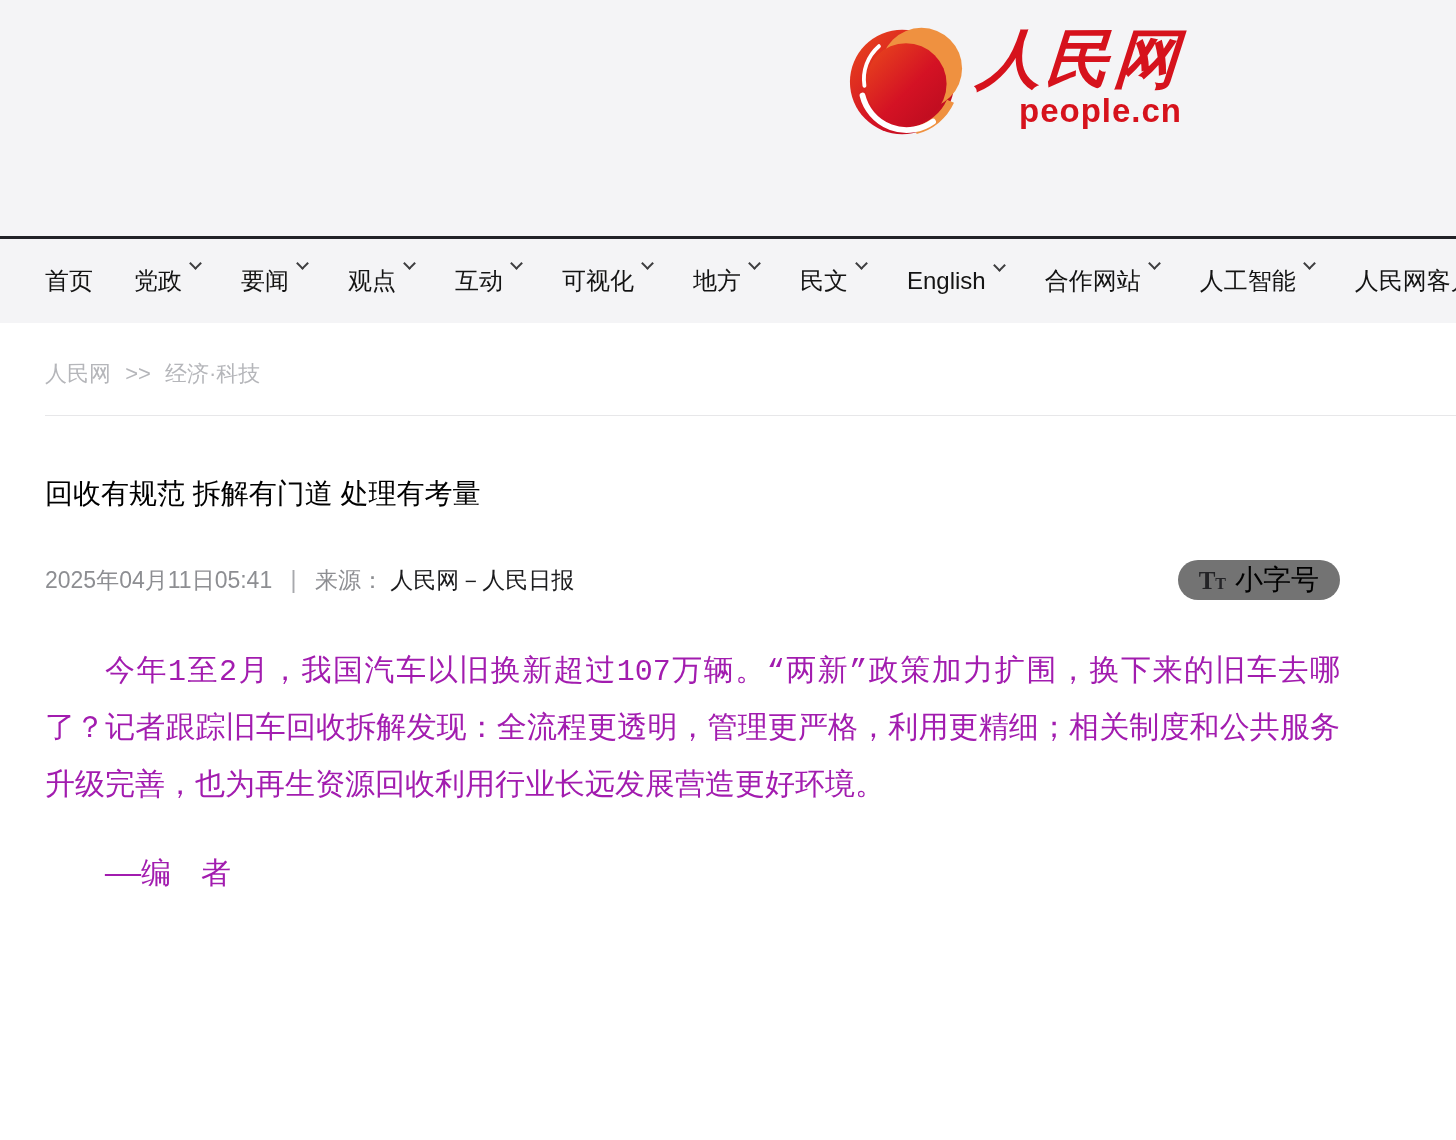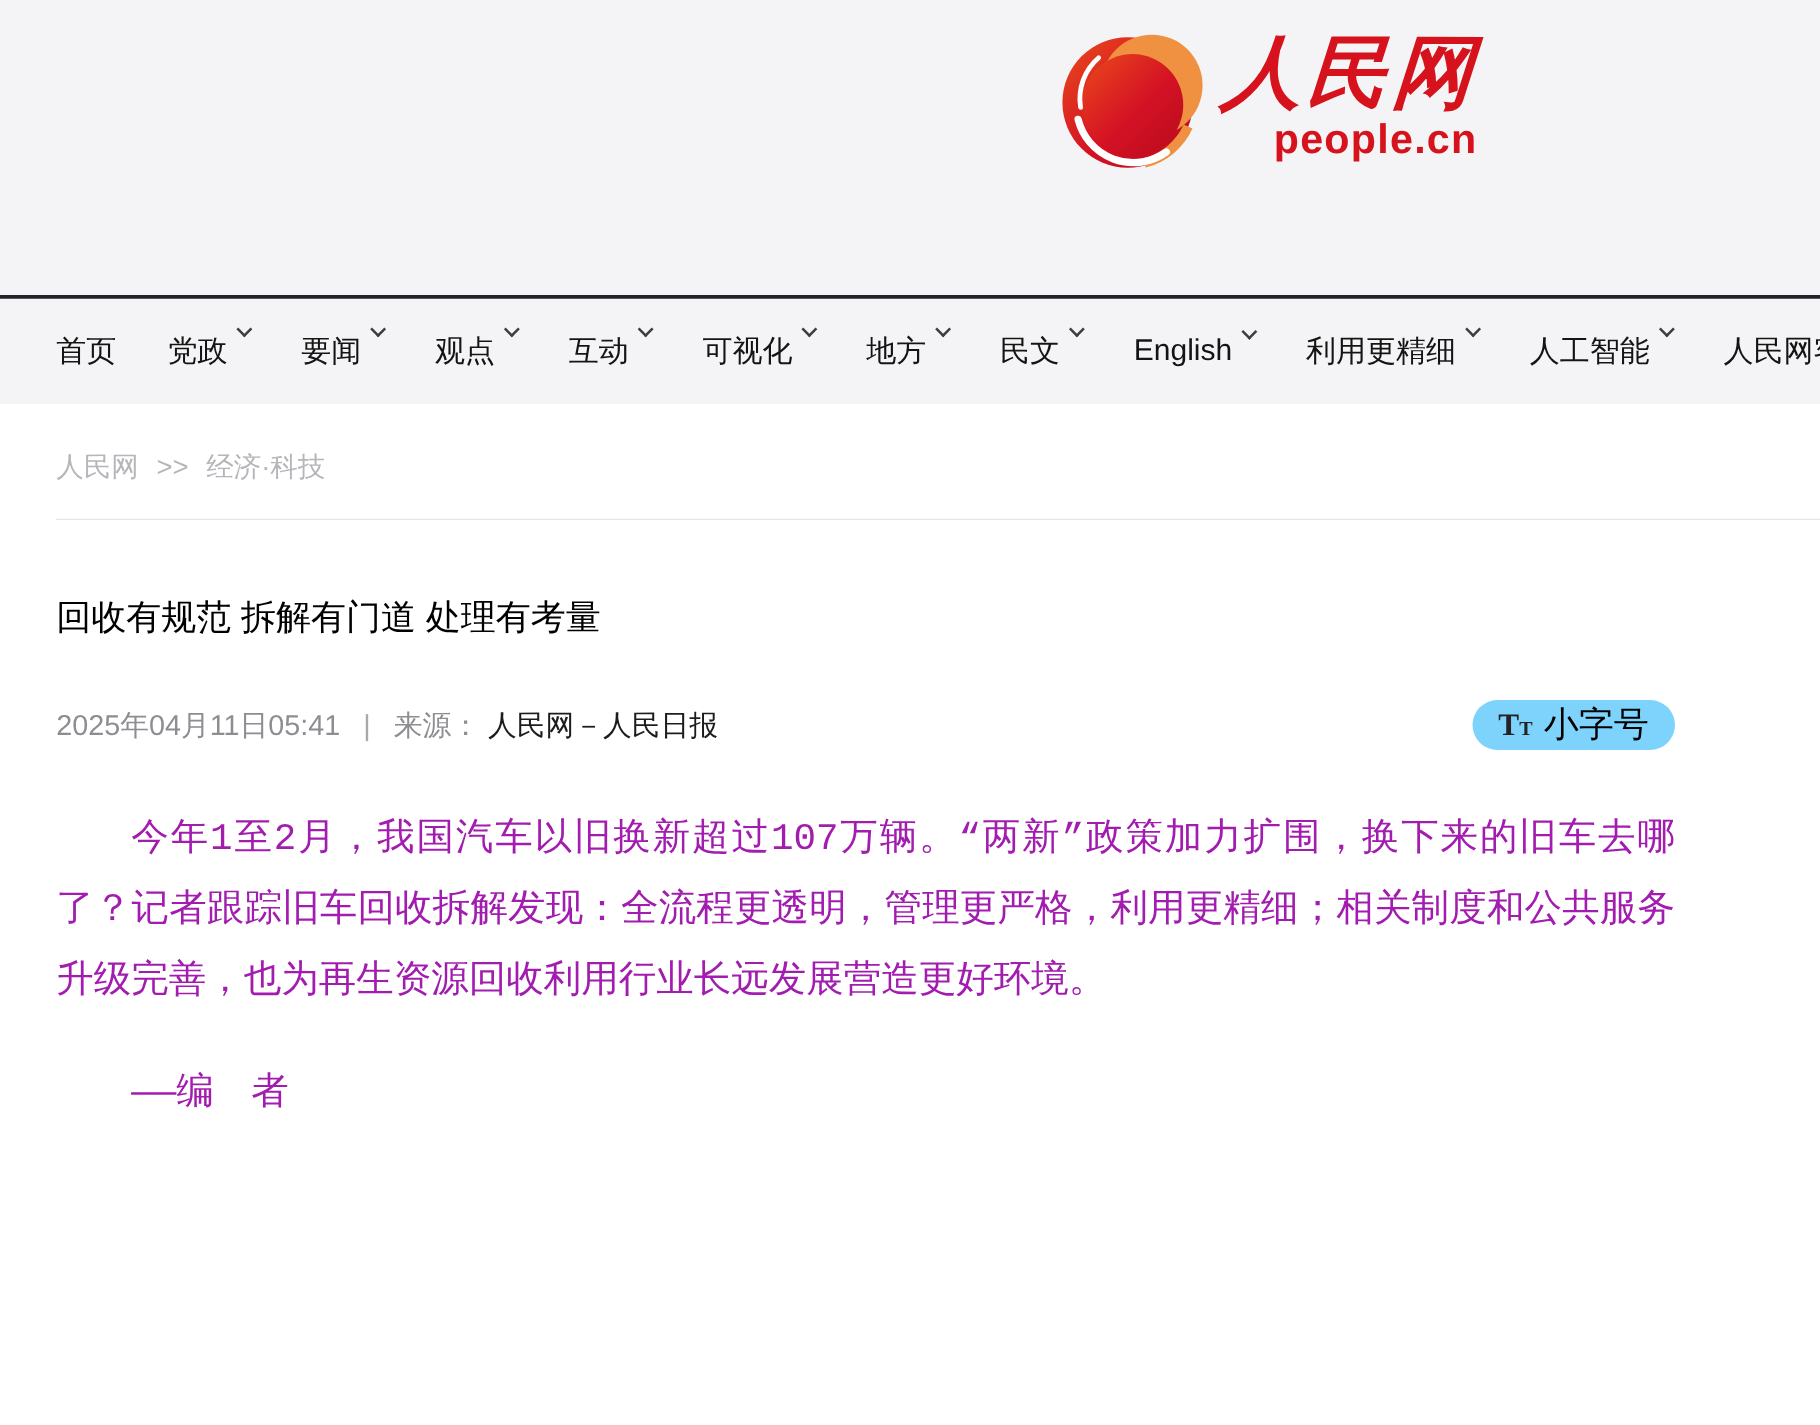--- a/index.html
+++ b/index.html
@@ -128,21 +128,21 @@
     display: flex;
     align-items: center;
     justify-content: space-between;
   }
   .meta-left { font-size: 23px; color: #8d8e92; }
   .meta-sep { margin: 0 12px; color: #a8a9ad; }
   .src-link { color: #1c1c1e; text-decoration: none; cursor: pointer; }
 
   .font-size-btn {
     border: none;
-    background: #7dd3fc;
+    background: #737373;
     border-radius: 20px;
     height: 40px;
     padding: 0 21px;
     display: inline-flex;
     align-items: center;
     gap: 9px;
     cursor: pointer;
     font-family: "Liberation Sans", sans-serif;
   }
   .tt { font-family: "Liberation Serif", serif; font-weight: bold; color: #232326; line-height: 1; }
@@ -222,21 +222,21 @@
       </a>
     <a class="nav-item">
         <span>民文</span>
         <span class="chev"></span>
       </a>
     <a class="nav-item">
         <span>English</span>
         <span class="chev"></span>
       </a>
     <a class="nav-item">
-        <span>利用更精细</span>
+        <span>合作网站</span>
         <span class="chev"></span>
       </a>
     <a class="nav-item">
         <span>人工智能</span>
         <span class="chev"></span>
       </a>
     <a class="nav-item">
         <span>人民网客户端</span>
       </a>
   </nav>

